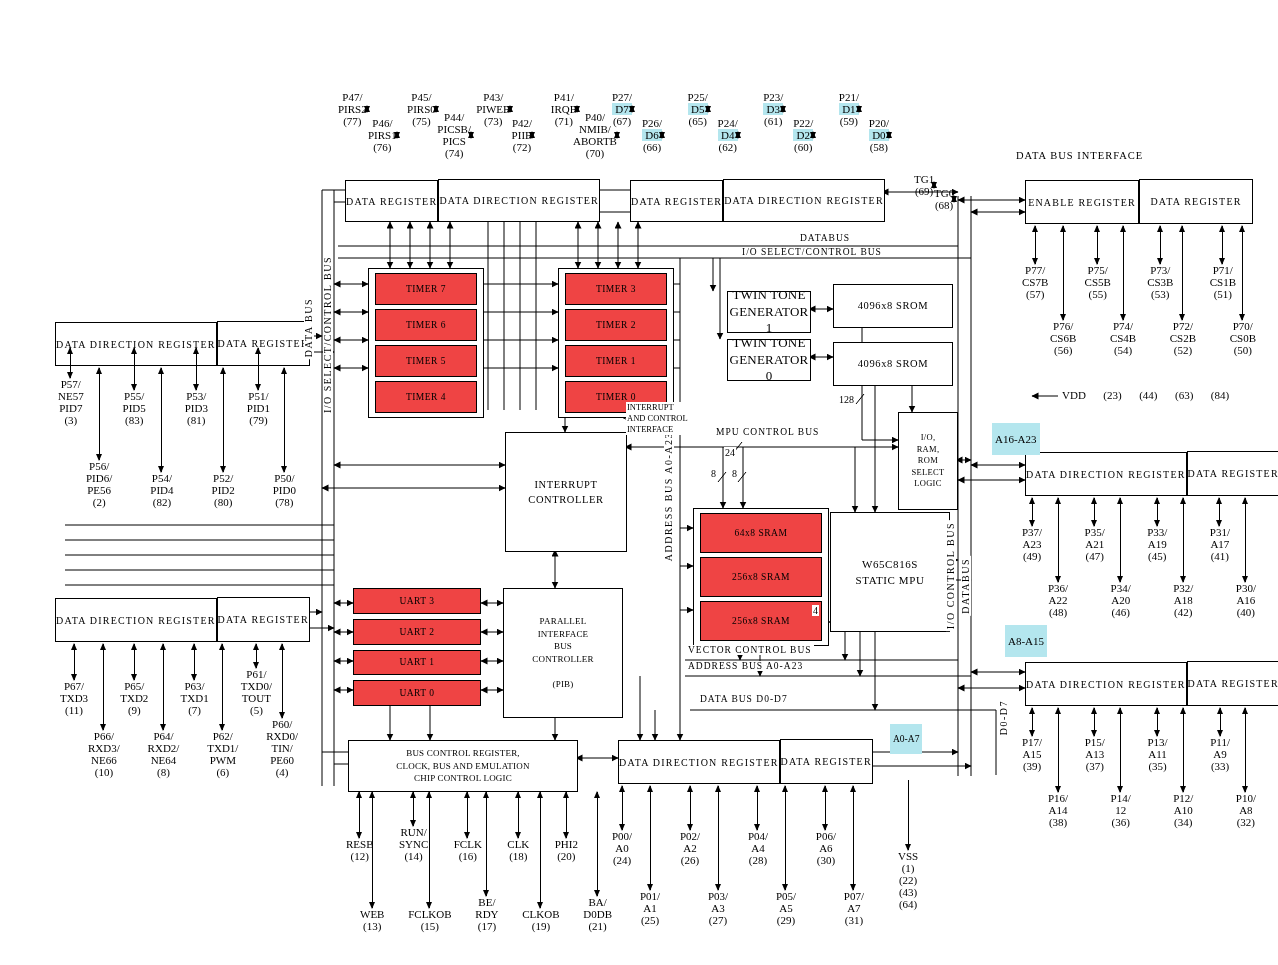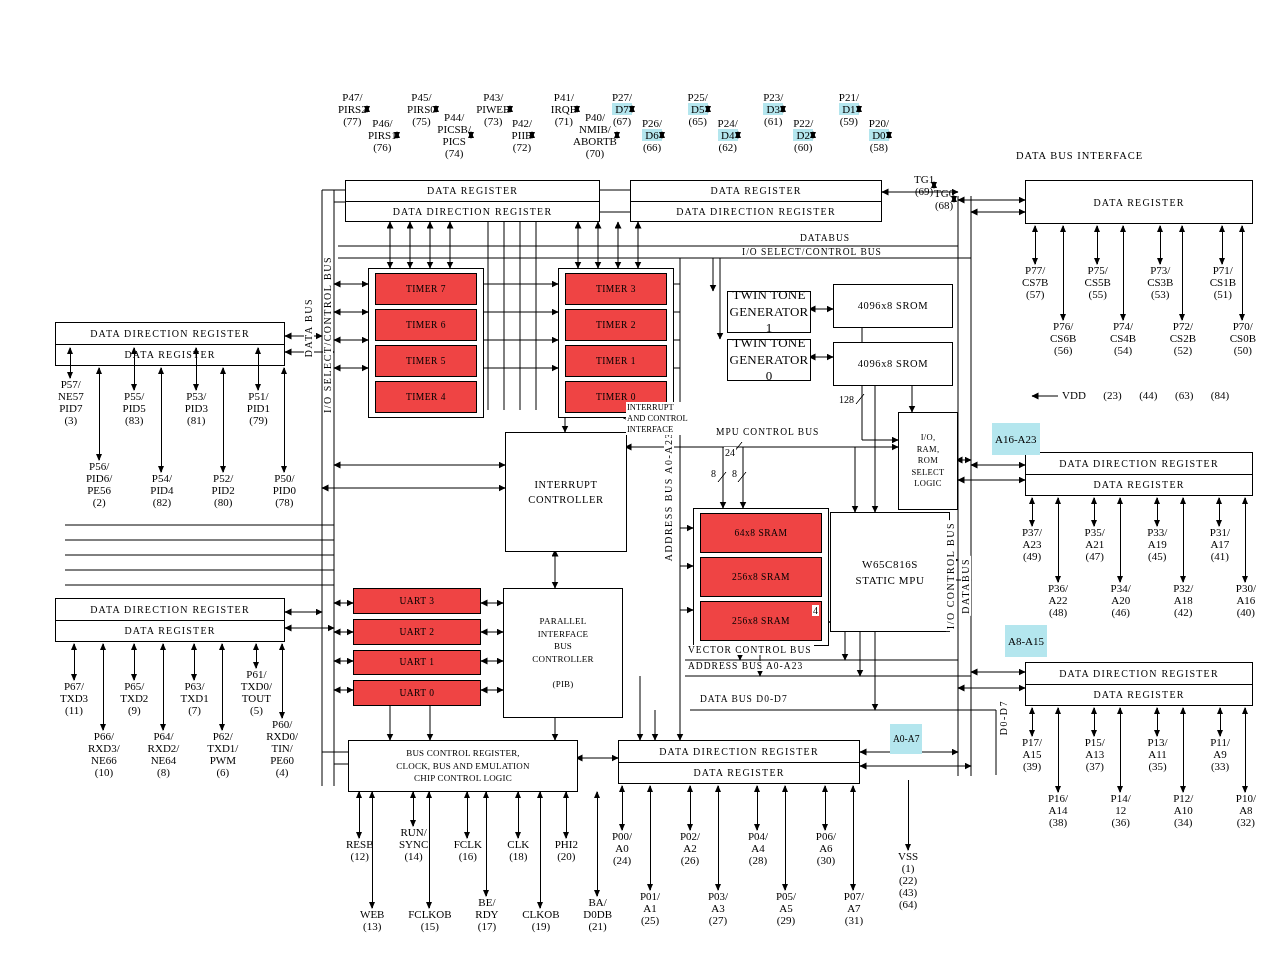--- a/index.html
+++ b/index.html
@@ -1,21 +1,21 @@
 <!DOCTYPE html>
 <html style="--hl: #b4e6ee;"><head>
 <meta charset="utf-8">
 <style>
   html,body{margin:0;padding:0}
   body{font-family:"Liberation Serif","DejaVu Serif",serif;background:#fff;color:#000}
   #canvas{position:relative;width:1278px;height:965px;background:#fff;overflow:hidden}
   #wires{position:absolute;left:0;top:0;width:1278px;height:965px}
   .w{stroke:#000;stroke-width:1;fill:none}
   
-  .regpair{position:absolute;display:flex;flex-direction:column}
+  .regpair{position:absolute;display:flex;flex-direction:row}
   .regpair .cell{flex:1;border:1px solid #000;background:#fff;display:flex;align-items:center;justify-content:center;font-size:10px;letter-spacing:1.2px;white-space:nowrap}
   .regpair .cell + .cell{margin-top:-1px}
   
   .stack{position:absolute;border:1px solid #000;background:#fff;display:flex;flex-direction:column;gap:4px;padding:4px 6px}
   .stack .cell{flex:1;border:1px solid #000;background:#ef4444;display:flex;align-items:center;justify-content:center;font-size:9.5px;letter-spacing:.5px;white-space:nowrap}
   .stack.noborder{border:none;background:transparent;padding:0;gap:5px}
   
   .pblock{position:absolute;border:1px solid #000;background:#fff;display:flex;align-items:center;justify-content:center;text-align:center;white-space:pre-line}
   .f7{font-size:13px;line-height:1.3;letter-spacing:.2px}
   .f8{font-size:8.5px;line-height:1.35;letter-spacing:.3px}
@@ -186,20 +186,21 @@
   <div class="regpair" style="left:345px;top:180px;width:255px;height:42px">
       <div class="cell">DATA REGISTER</div>
       <div class="cell">DATA DIRECTION REGISTER</div>
     </div>
   <div class="regpair" style="left:630px;top:180px;width:252px;height:42px">
       <div class="cell">DATA REGISTER</div>
       <div class="cell">DATA DIRECTION REGISTER</div>
     </div>
   <div class="blk-title" style="left:1016px;top:150px">DATA BUS INTERFACE</div>
   <div class="regpair" style="left:1025px;top:180px;width:228px;height:44px">
+      <div class="cell">ENABLE REGISTER</div>
       <div class="cell">DATA REGISTER</div>
     </div>
   <div class="regpair" style="left:55px;top:322px;width:230px;height:44px">
       <div class="cell">DATA DIRECTION REGISTER</div>
       <div class="cell">DATA REGISTER</div>
     </div>
   <div class="regpair" style="left:55px;top:598px;width:230px;height:44px">
       <div class="cell">DATA DIRECTION REGISTER</div>
       <div class="cell">DATA REGISTER</div>
     </div>

